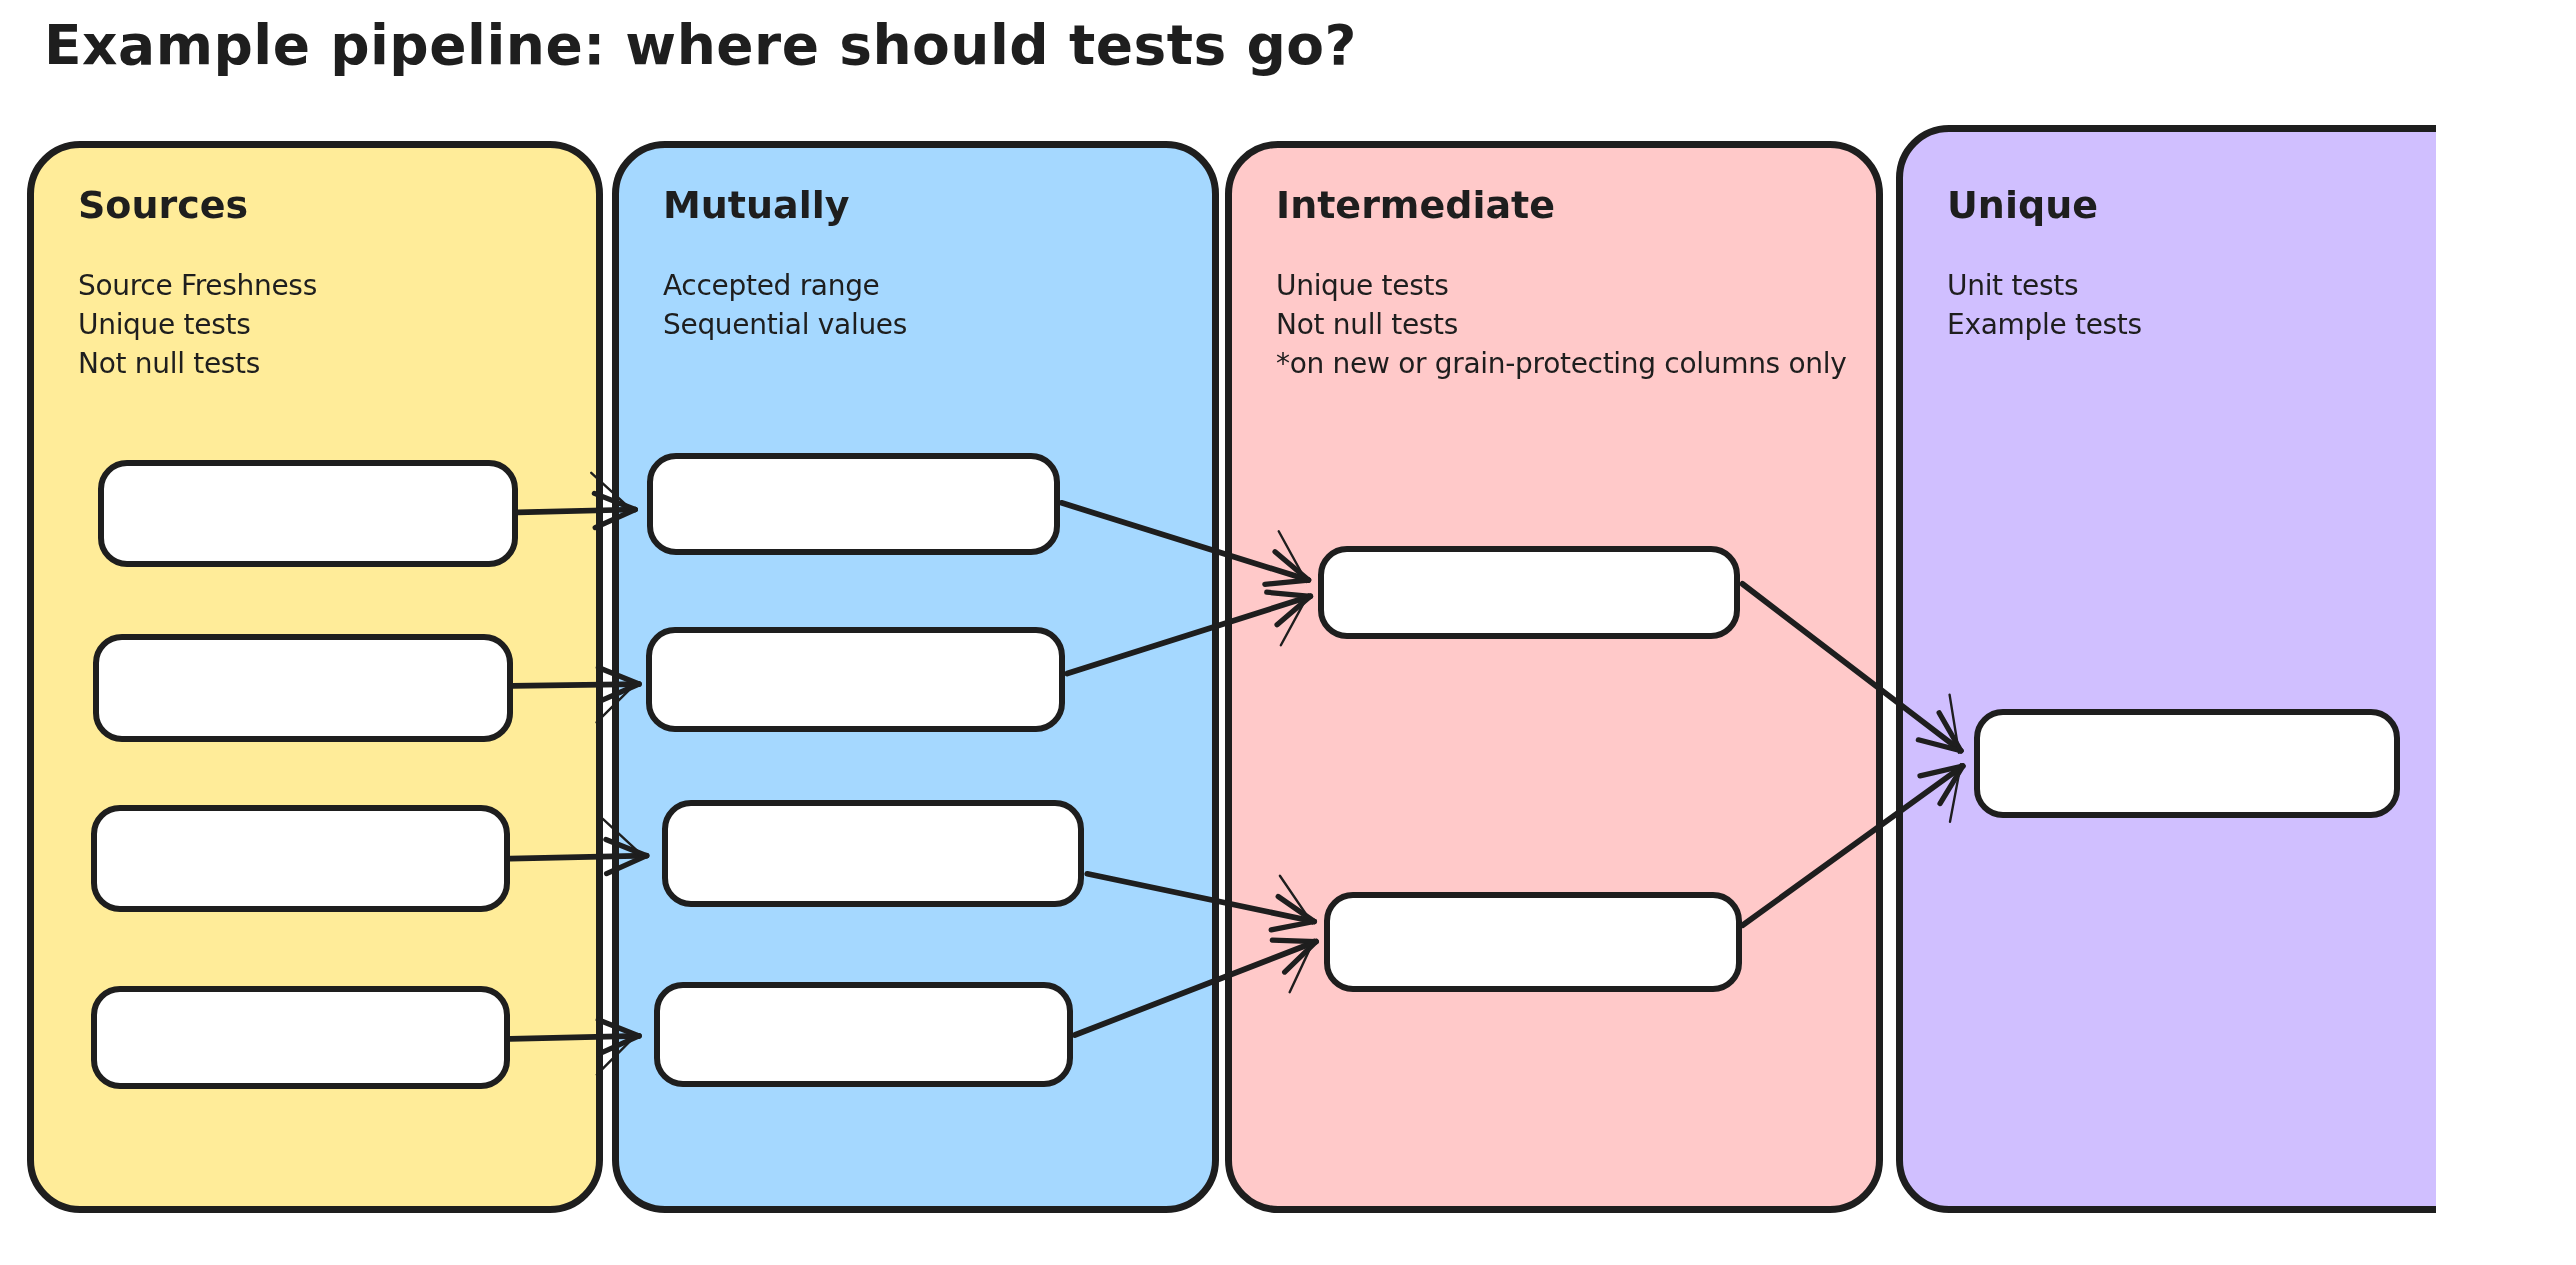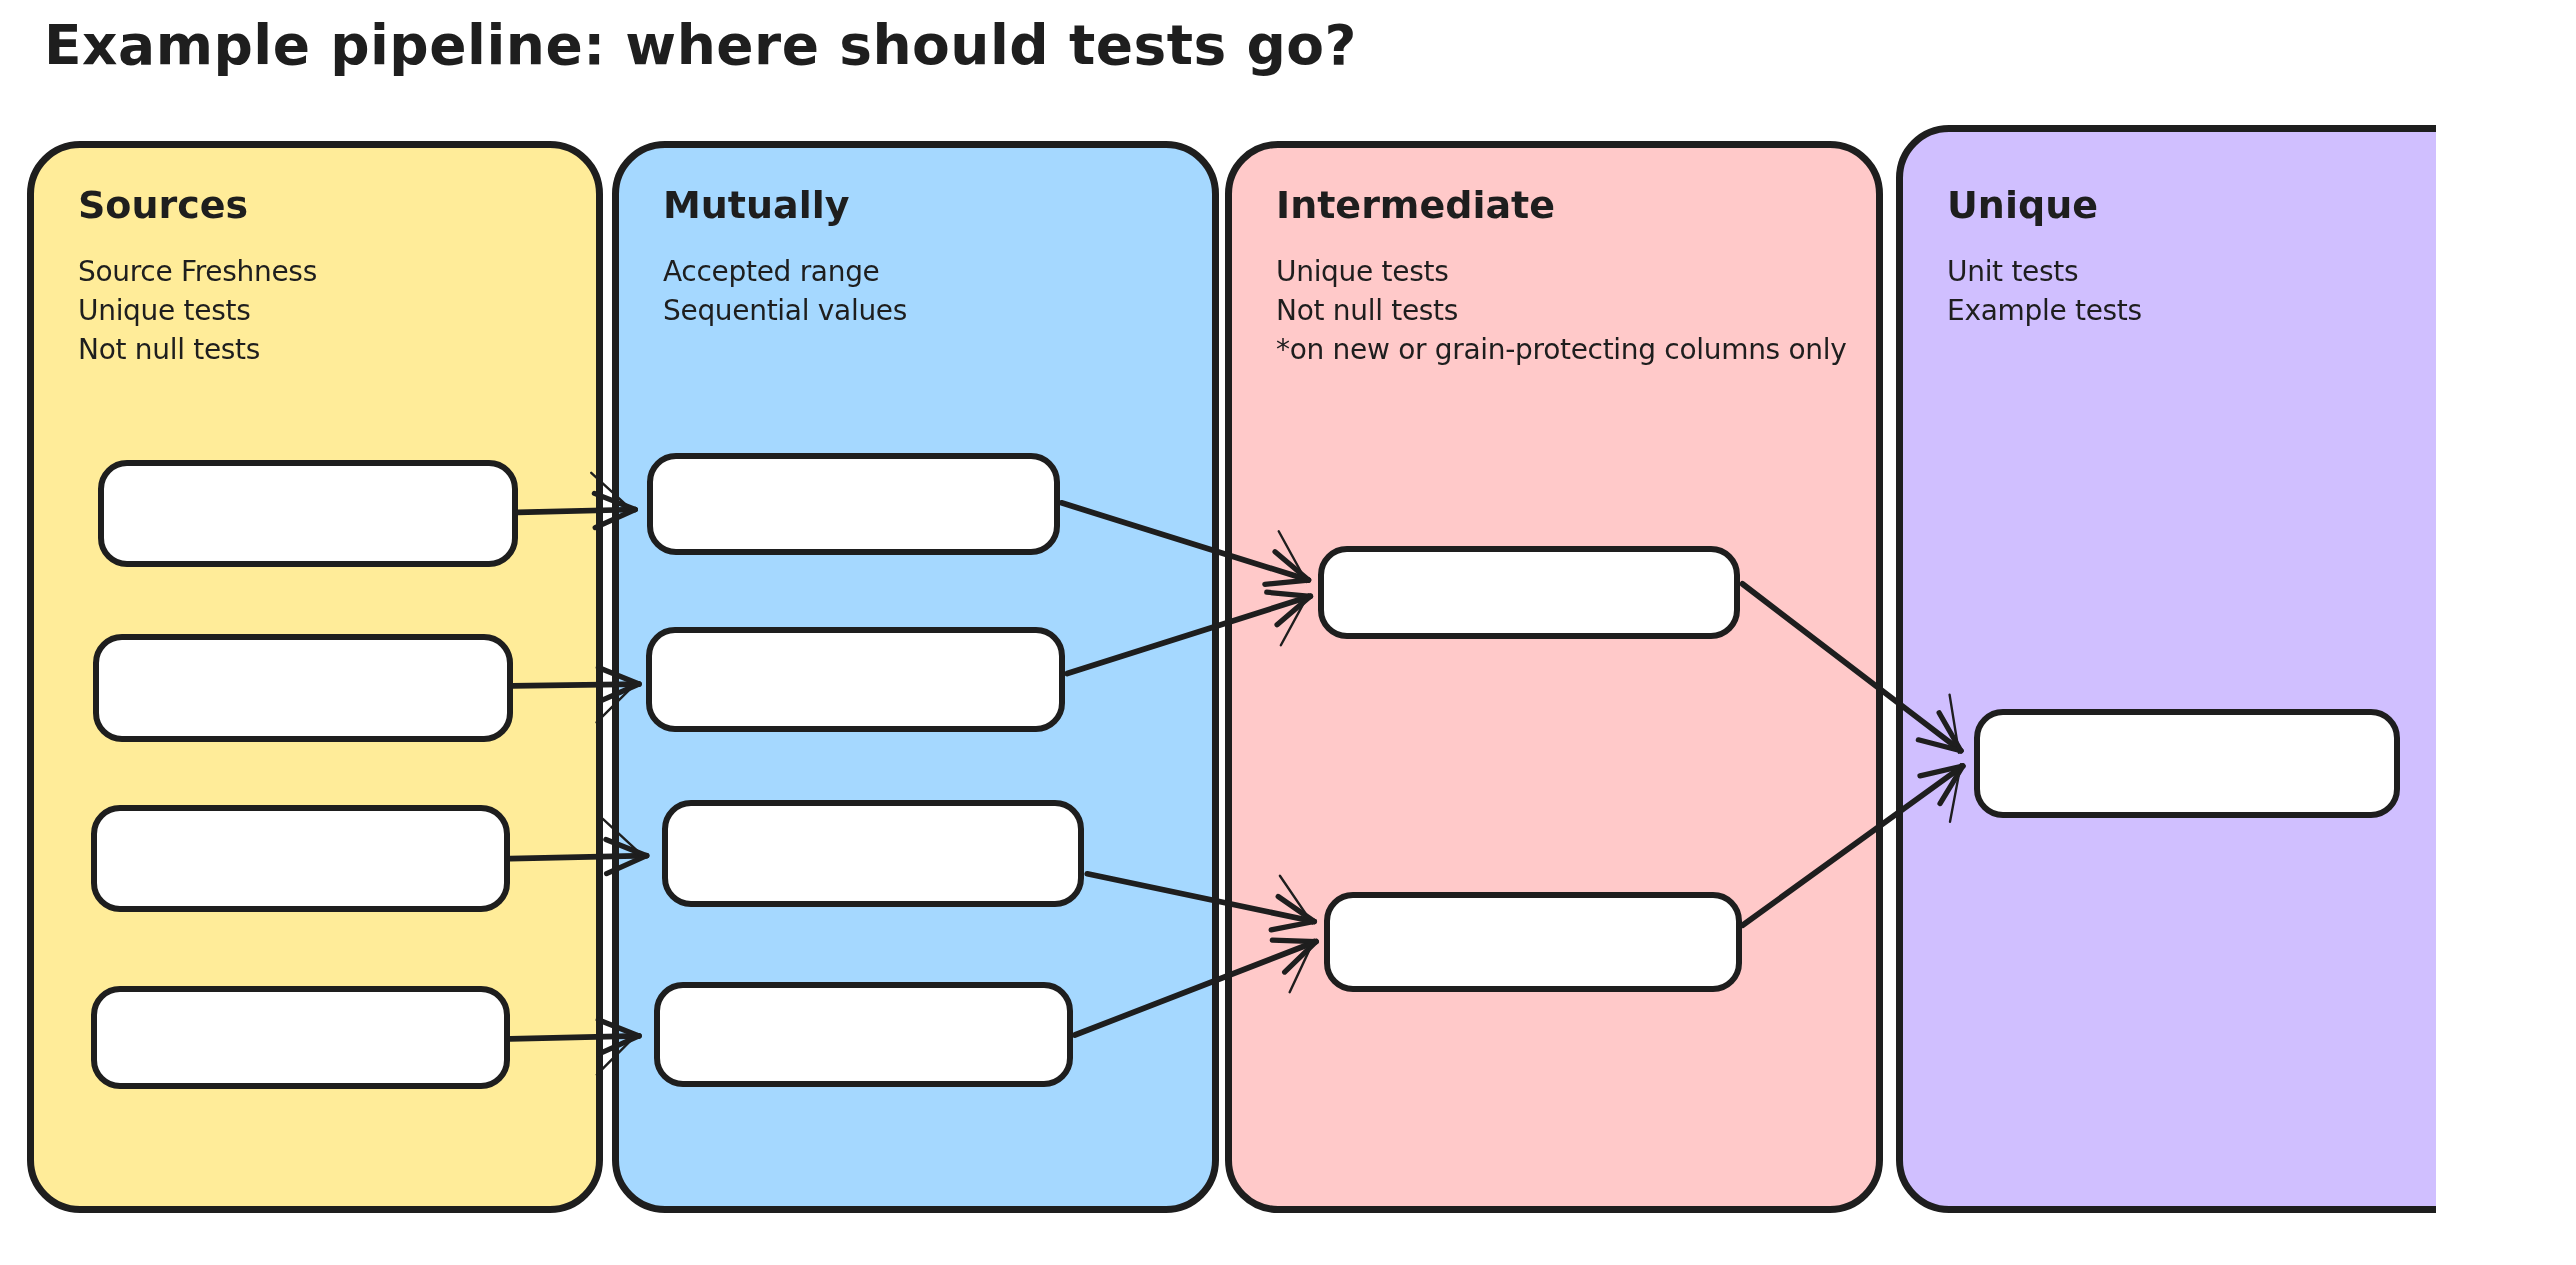--- a/index.html
+++ b/index.html
@@ -33,21 +33,21 @@
   .panel-inner.tall {
     padding-top: 54px;
   }
   .panel-header {
     font-size: 38px;
     font-weight: 700;
     line-height: 38px;
     white-space: nowrap;
   }
   .panel-notes {
-    margin-top: 28px;
+    margin-top: 42px;
   }
   .panel-note {
     font-size: 28px;
     line-height: 39px;
     letter-spacing: -0.3px;
     white-space: nowrap;
   }
   .node {
     position: absolute;
     background: #ffffff;

